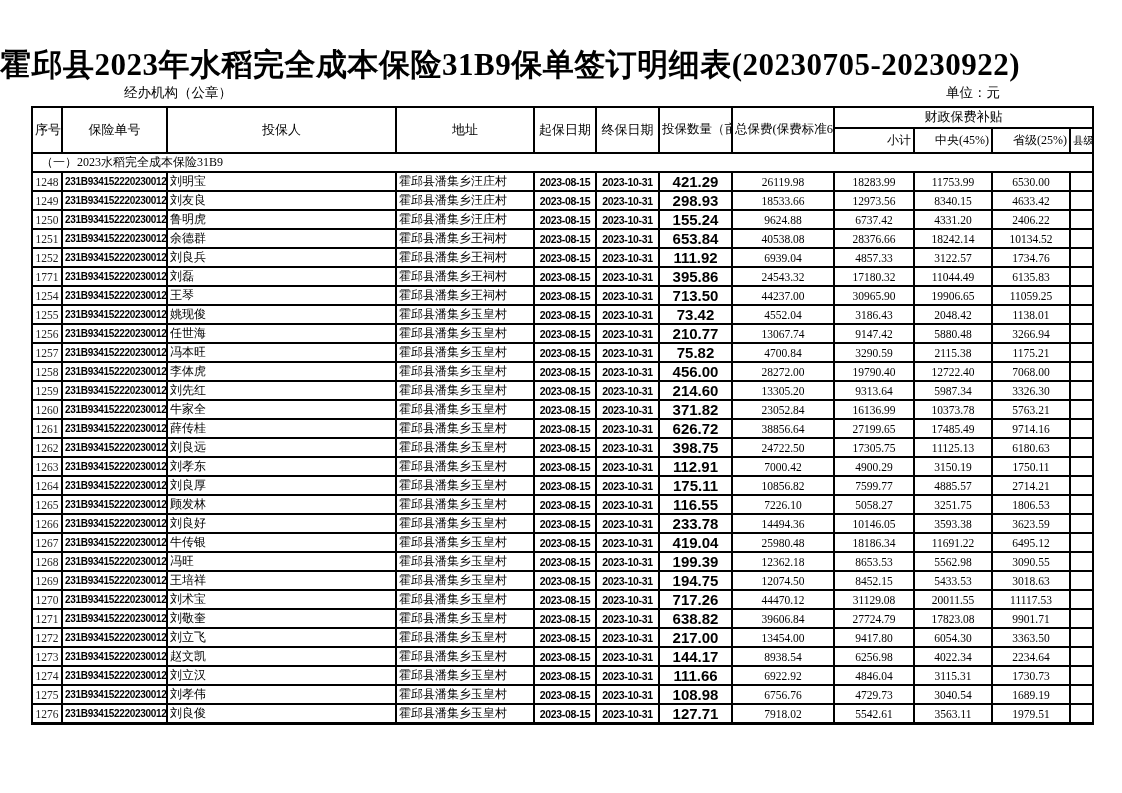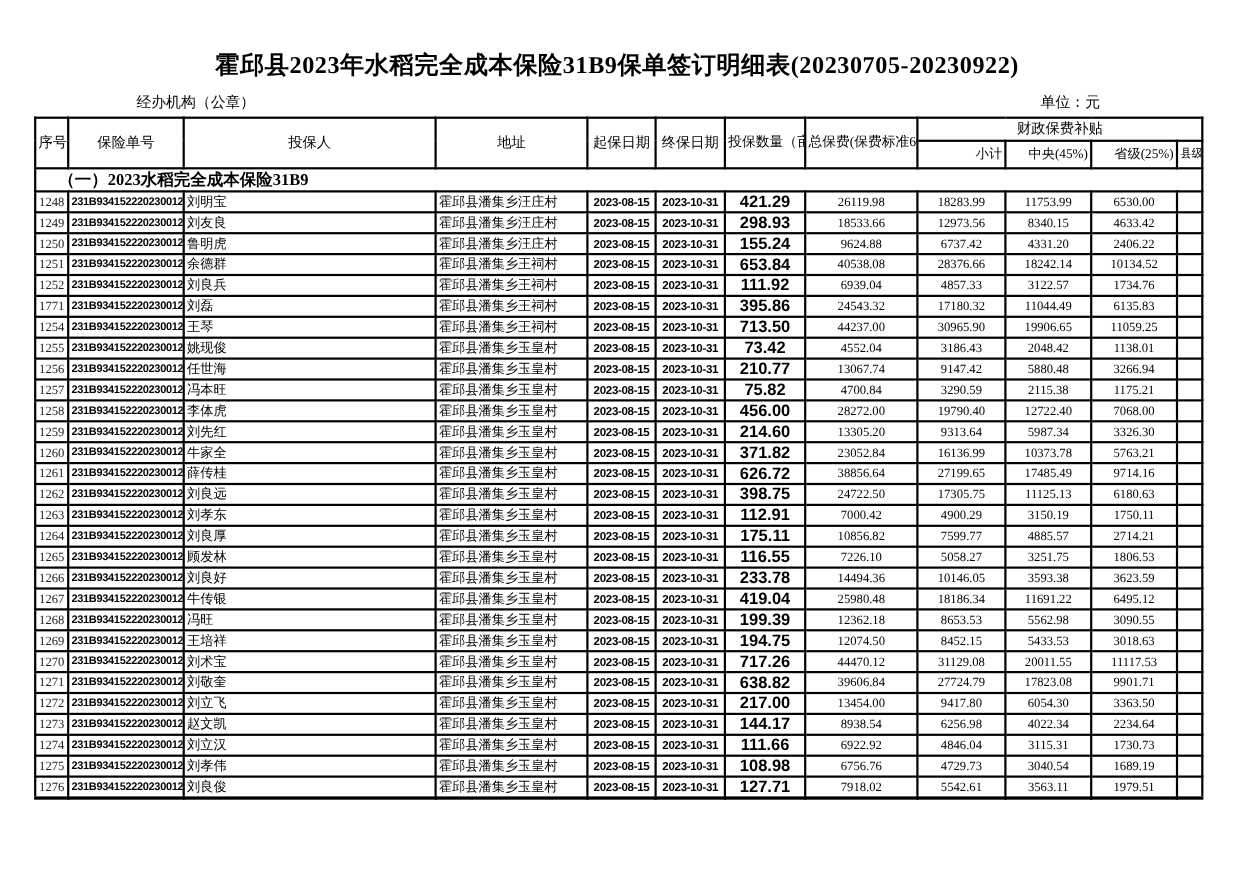--- a/index.html
+++ b/index.html
@@ -7,22 +7,21 @@
   body {
     width: 1122px; height: 793px;
     position: relative;
     font-family: "Liberation Serif", serif;
     color: #000;
     overflow: hidden;
   }
   .doc-title {
     position: absolute;
     top: 44px; left: 0; width: 1122px;
-    text-align: center;
-    font-size: 22px;
+    font-size: 31px;
     font-weight: bold;
     font-family: "Liberation Serif", serif;
     letter-spacing: 0.5px;
   }
   .note-line { position: absolute; top: 84px; font-size: 13.5px; }
   .note-left  { left: 124px; }
   .note-right { left: 946px; }
 
   table.policy {
     position: absolute;
@@ -47,25 +46,24 @@
     white-space: normal;
     line-height: 1.25;
   }
   th.h-sub { font-size: 12px; text-align: right; }
   th.h-county { font-size: 10.5px; line-height: 1.1; padding: 0; }
   th.h-qty, th.h-premium { font-size: 12.5px; }
   tr.hdr-row-1 { height: 21px; }
   tr.hdr-row-2 { height: 25px; }
 
   tr.section-row td {
-    font-size: 15px;
+    font-size: 12px;
     height: 15px;
     text-align: left;
-    padding-left: 20px;
-    font-weight: bold;
+    padding-left: 8px;
   }
   tbody tr.data-row { height: 18.6px; }
   tbody td { font-size: 11.5px; text-align: center; }
 
   td.c-seq   { font-family: "Liberation Serif", serif; font-size: 11.5px; color: #222; }
   td.c-policy{ font-family: "Liberation Sans", sans-serif; font-weight: bold; font-size: 10px; letter-spacing: -0.3px; text-align: left; }
   td.c-name  { text-align: left; font-size: 12px; font-family: "Liberation Sans", sans-serif; }
   td.c-addr  { text-align: left; font-size: 12px; font-family: "Liberation Sans", sans-serif; }
   td.c-date  { font-family: "Liberation Sans", sans-serif; font-weight: bold; font-size: 10.5px; letter-spacing: -0.3px; padding: 0; }
   td.c-qty   { font-family: "Liberation Sans", sans-serif; font-weight: bold; font-size: 15px; }

